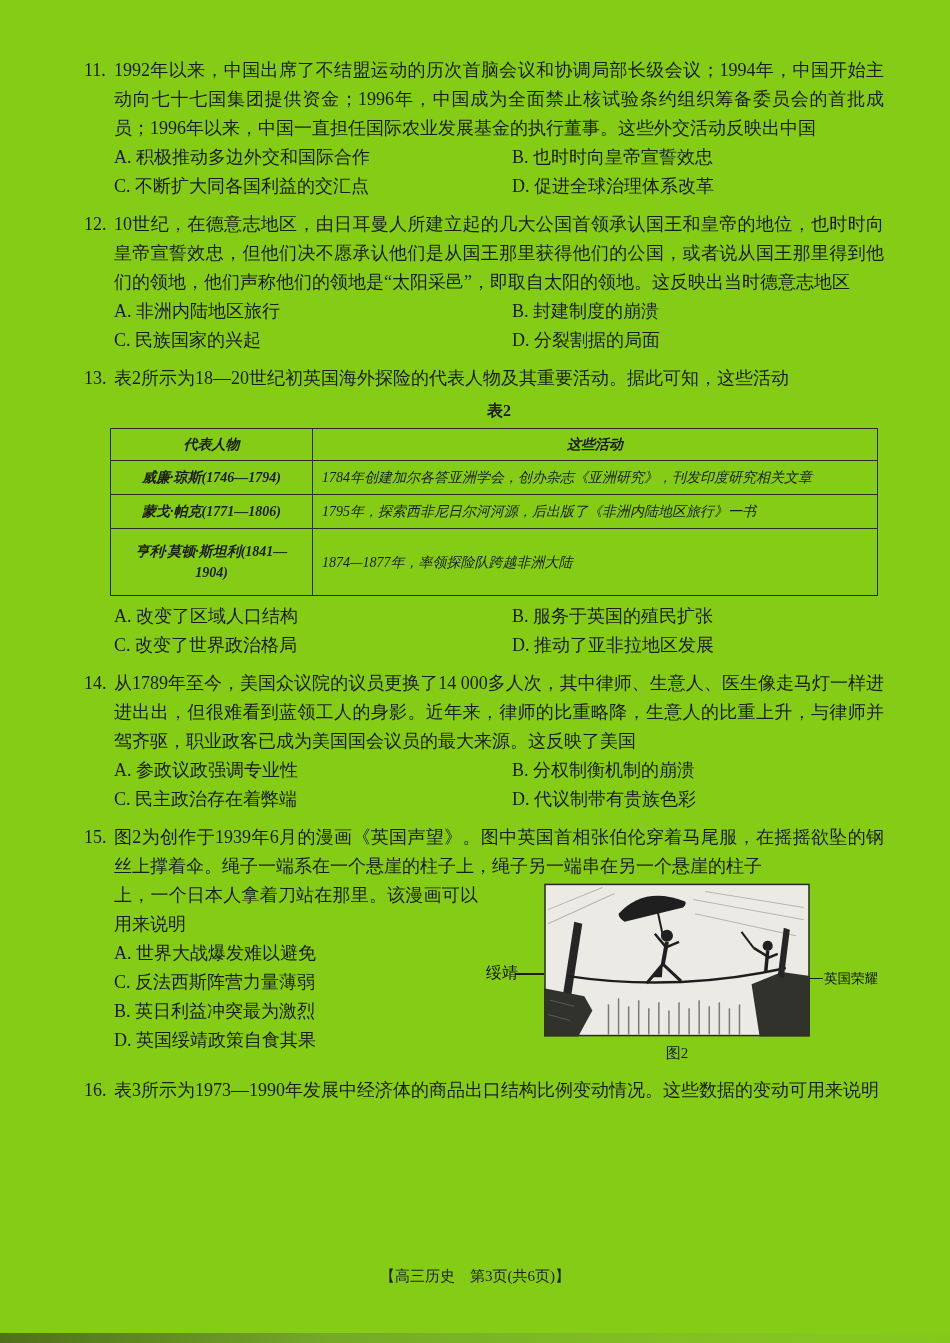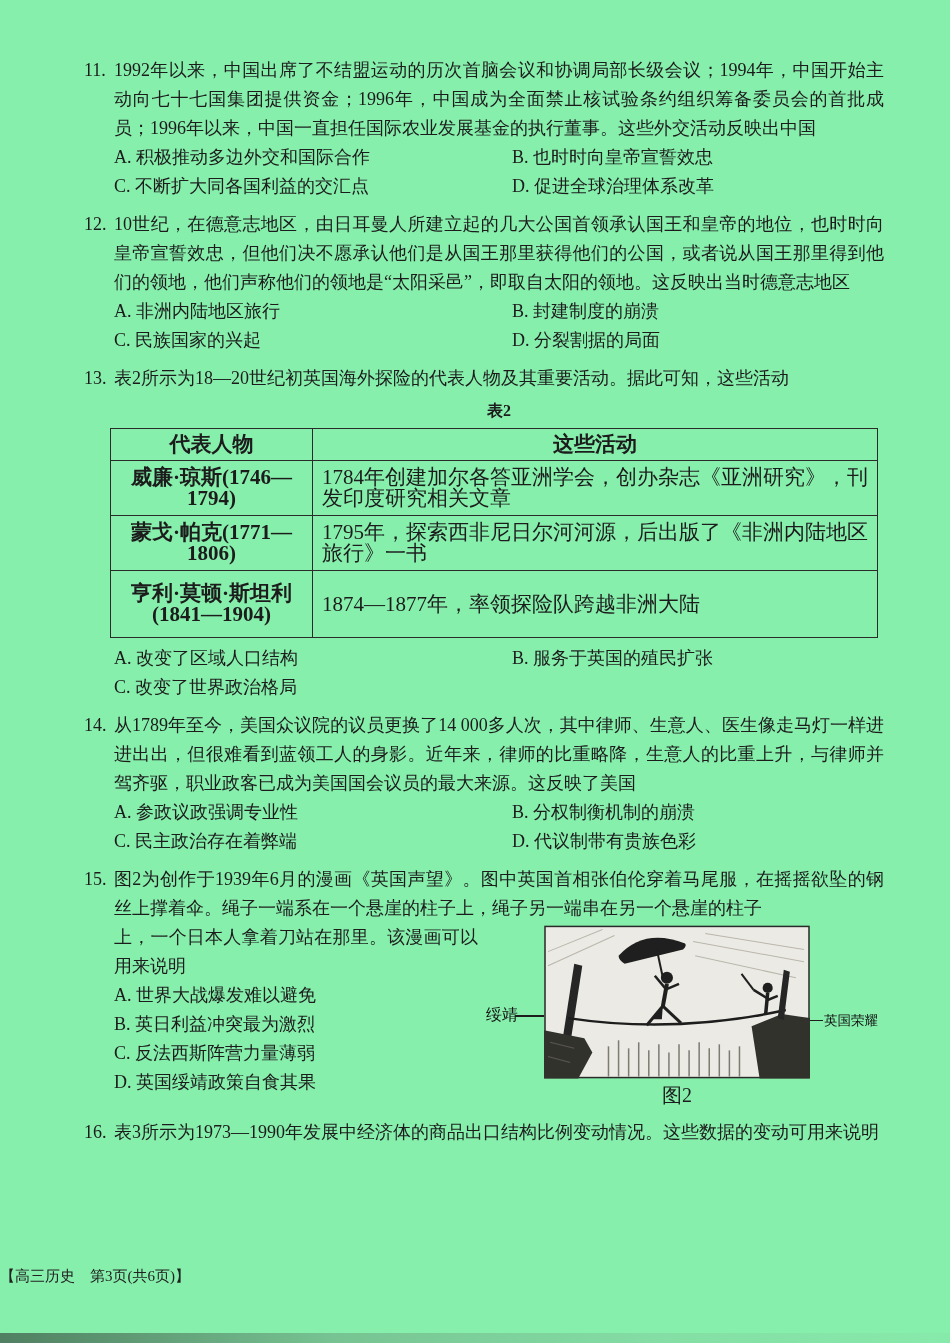--- a/index.html
+++ b/index.html
@@ -1,54 +1,54 @@
 <!DOCTYPE html>
 <html><head>
 <meta charset="utf-8">
 <style>
   * { margin:0; padding:0; box-sizing:border-box; }
   html,body { background:#e8e8e6; }
   body { font-family:"Liberation Serif","DejaVu Serif",serif; color:#1c1c1c; }
   .page {
     position:relative; width:950px; height:1343px; margin:0 auto;
-    background:#86efac; overflow:hidden;
+    background:#84cc16; overflow:hidden;
     padding:56px 66px 0 84px;
   }
   .question { display:flex; margin-bottom:9px; font-size:18px; line-height:29px; }
   .qnum { flex:0 0 30px; }
   .qbody { flex:1; min-width:0; }
   .stem { text-align:justify; }
   .opts.two-col { display:grid; grid-template-columns:398px auto; }
   .opt { white-space:nowrap; overflow:hidden; }
   .opts.stacked .opt { display:block; }
 
   
   .table-caption { text-align:center; font-size:16px; font-weight:bold; margin:3px 0 3px; }
   .qtable { border-collapse:collapse; width:768px; margin:0 0 6px -4px; table-layout:fixed; }
-  .qtable th, .qtable td { border:1.5px solid #2b2b2b; font-size:21px; line-height:21px; padding:6px 9px; vertical-align:middle; }
+  .qtable th, .qtable td { border:1.5px solid #2b2b2b; font-size:14px; line-height:21px; padding:6px 9px; vertical-align:middle;font-style:italic; }
   .qtable th { font-weight:bold; text-align:center; padding:5px 6px; }
   .qtable .col-person { width:202px; }
   .qtable td:first-child { text-align:center; font-weight:bold; }
   .qtable tr:last-child td { padding-top:12px; padding-bottom:12px; }
   .qtable tr:last-child td:last-child { text-align:left; }
 
   
   .q15-flow::after { content:""; display:block; clear:both; }
   .figure-wrap { position:relative; float:right; width:398px; height:184px; margin:2px 0 0 8px; }
   .fig-box { position:absolute; left:58px; top:0; width:266px; height:154px; }
   .fig-box svg { display:block; width:266px; height:154px; }
   .fig-label { position:absolute; font-size:16px; line-height:16px; color:#111; white-space:nowrap; }
   .fig-label.left { left:0; top:82px; }
   .fig-label.right { left:338px; top:88px; font-size:13.5px; }
   .fig-line { position:absolute; height:0; border-top:2px solid #1d1d1d; }
   .fig-line.left { left:29px; top:90px; width:29px; }
   .fig-line.right { left:324px; top:95px; width:13px; border-top-width:1.5px; }
-  .fig-caption { position:absolute; left:58px; top:156px; width:266px; text-align:center; font-size:20px; }
-
-  .footer { position:absolute; left:0; right:0; bottom:57px; text-align:left; font-size:15px; color:#222; }
+  .fig-caption { position:absolute; left:58px; top:156px; width:266px; text-align:center; font-size:15px; }
+
+  .footer { position:absolute; left:0; right:0; bottom:57px; text-align:center; font-size:15px; color:#222; }
 
   .scan-edge-bottom {
     position:absolute; left:0; bottom:0; width:100%; height:10px;
     background:linear-gradient(to right, rgba(35,35,35,.55), rgba(80,80,80,.28) 35%, rgba(120,120,120,.14) 70%, rgba(150,150,150,.06));
   }
 </style>
 </head>
 <body>
 
 <div class="page">
@@ -103,20 +103,21 @@
           <tr>
             <td>亨利·莫顿·斯坦利(1841—1904)</td>
             <td>1874—1877年，率领探险队跨越非洲大陆</td>
           </tr>
         </tbody>
       </table>
       <div class="opts two-col">
         <div class="opt">A. 改变了区域人口结构</div>
         <div class="opt">B. 服务于英国的殖民扩张</div>
         <div class="opt">C. 改变了世界政治格局</div>
+        <div class="opt">D. 推动了亚非拉地区发展</div>
       </div>
     </div>
   </div>
 
   <div class="question">
     <div class="qnum">14.</div>
     <div class="qbody">
       <div class="stem">从1789年至今，美国众议院的议员更换了14 000多人次，其中律师、生意人、医生像走马灯一样进进出出，但很难看到蓝领工人的身影。近年来，律师的比重略降，生意人的比重上升，与律师并驾齐驱，职业政客已成为美国国会议员的最大来源。这反映了美国</div>
       <div class="opts two-col">
         <div class="opt">A. 参政议政强调专业性</div>
@@ -188,22 +189,22 @@
             </svg>
           </div>
           <span class="fig-line right"></span>
           <span class="fig-label right">英国荣耀</span>
           <div class="fig-caption">图2</div>
         </div>
 
         <div class="stem">上，一个日本人拿着刀站在那里。该漫画可以用来说明</div>
         <div class="opts stacked">
           <div class="opt">A. 世界大战爆发难以避免</div>
+          <div class="opt">C. 反法西斯阵营力量薄弱</div>
           <div class="opt">B. 英日利益冲突最为激烈</div>
-          <div class="opt">C. 反法西斯阵营力量薄弱</div>
           <div class="opt">D. 英国绥靖政策自食其果</div>
         </div>
       </div>
     </div>
   </div>
 
   <div class="question">
     <div class="qnum">16.</div>
     <div class="qbody">
       <div class="stem">表3所示为1973—1990年发展中经济体的商品出口结构比例变动情况。这些数据的变动可用来说明</div>

